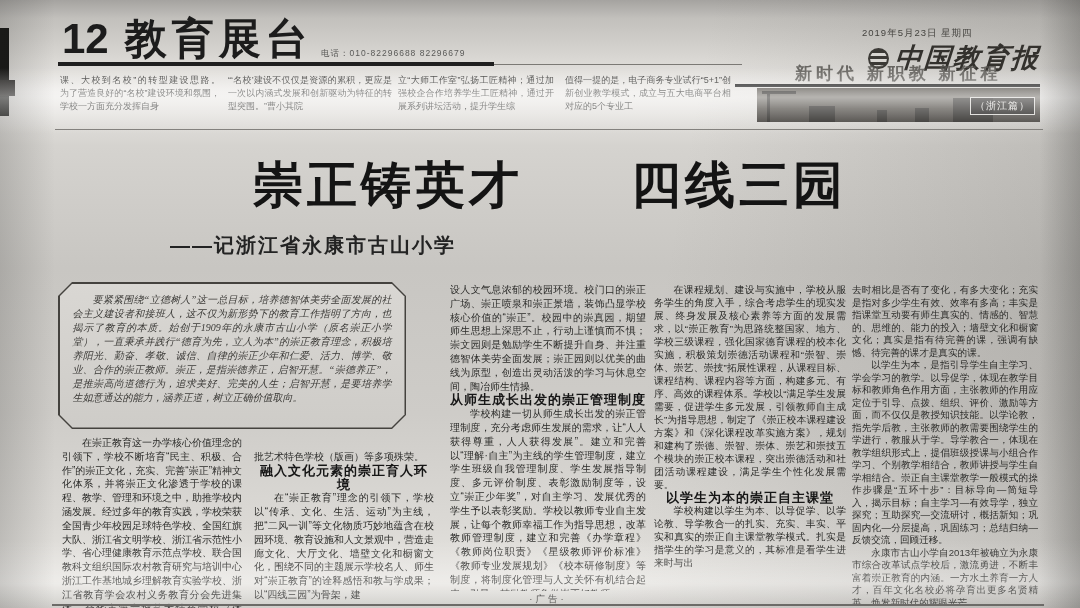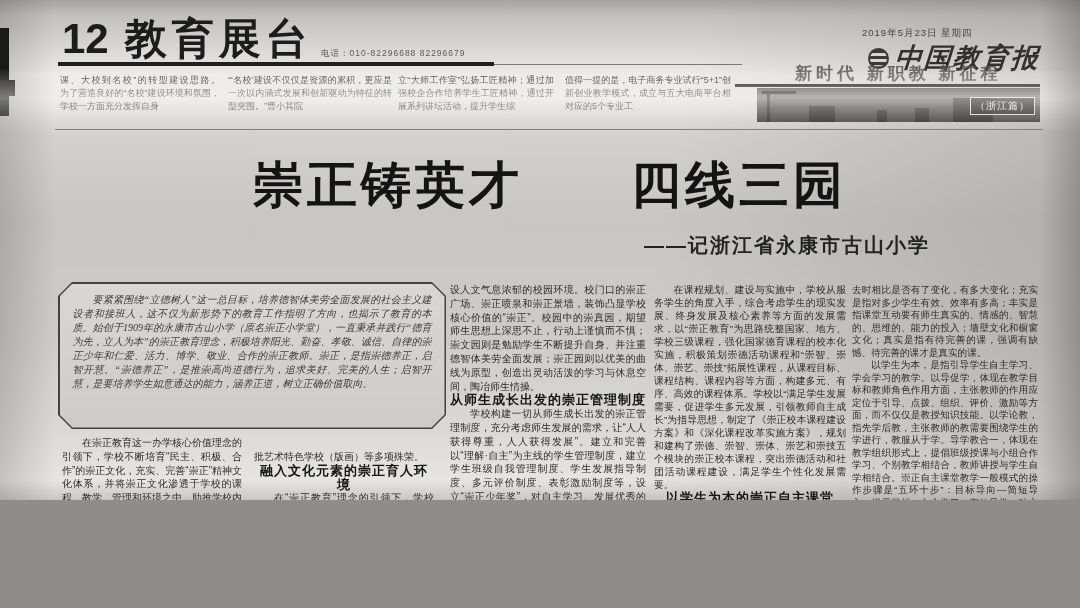--- a/index.html
+++ b/index.html
@@ -1,18 +1,18 @@
 <!DOCTYPE html>
 <html><head>
 <meta charset="utf-8">
 <style>
   html,body{margin:0;padding:0;}
   body{font-family:"Liberation Sans",sans-serif;background:#8f8d89;}
   #page{
-    position:relative;width:1080px;height:500px;overflow:hidden;
+    position:relative;width:1080px;height:608px;overflow:hidden;
     color:#262626;
     background:
       linear-gradient(100deg, rgba(255,255,255,0) 60%, rgba(110,108,104,0.28) 100%),
       linear-gradient(180deg,#a5a3a0 0%,#c2c0bc 3%,#d7d5d1 9%,#eceae7 15%,#d5d3cf 24%,#c8c6c2 44%,#ceccc8 68%,#dbd9d5 86%,#e7e5e1 96%,#c9c7c3 100%);
   }
   .abs{position:absolute;}
   
   .section-title{display:flex;align-items:flex-end;gap:16px;font-weight:900;color:#1c1c1c;}
   .pagenum{font-size:42px;line-height:1;}
   .secname{font-size:42px;line-height:1;letter-spacing:5px;}
@@ -28,29 +28,29 @@
   .mh-text{font-family:"Liberation Serif",serif;font-style:italic;font-weight:700;
     font-size:27px;color:#33312d;letter-spacing:2px;transform:skewX(-4deg);}
   .banner-title{font-size:17px;font-weight:800;color:#55534f;letter-spacing:4px;opacity:.85;}
   .photo{background:linear-gradient(180deg,#56524c 0%,#6e6a63 25%,#4a4640 60%,#3a3733 100%);overflow:hidden;}
   .ph-sil{position:absolute;background:#23211e;}
   .ph-tag{position:absolute;right:5px;top:9px;background:rgba(20,19,17,.8);color:#e8e6e2;
     font-size:10px;padding:1px 4px;letter-spacing:1px;border:1px solid #d8d6d2;}
   
   .headline{font-family:"Liberation Serif",serif;font-weight:900;font-size:50px;color:#141414;
     letter-spacing:4px;text-align:center;line-height:1.1;}
-  .subhead{font-size:20px;font-weight:700;color:#232323;text-align:right;letter-spacing:2px;}
+  .subhead{font-size:20px;font-weight:700;color:#232323;text-align:left;letter-spacing:2px;}
   
   .col{font-size:10px;line-height:13.8px;text-align:justify;color:#2b2b29;overflow:hidden;}
   .col p{margin:0;}
   .ind{text-indent:2em;}
   .subh{font-weight:800;font-size:13px;color:#161616;text-align:center;letter-spacing:1px;
     margin:9px 0 8px 0;text-indent:0;}
   .introbox{clip-path:polygon(14px 0,calc(100% - 14px) 0,100% 14px,100% calc(100% - 14px),calc(100% - 14px) 100%,14px 100%,0 calc(100% - 14px),0 14px);
-    background:#44423e;padding-left:40px;}
+    background:#44423e;}
   .introbox-in{position:absolute;left:1.5px;top:1.5px;right:1.5px;bottom:1.5px;
     clip-path:polygon(13px 0,calc(100% - 13px) 0,100% 13px,100% calc(100% - 13px),calc(100% - 13px) 100%,13px 100%,0 calc(100% - 13px),0 13px);
     background:linear-gradient(180deg,#d9d7d3,#ceccc8);
     padding:9px 13px;box-sizing:border-box;}
   .intro-text{font-family:"Liberation Serif",serif;font-style:italic;font-size:10px;
     line-height:14px;text-align:justify;color:#3c3b38;margin:0;text-indent:2em;}
   .admark{font-size:9.5px;color:#3a3a38;text-align:center;letter-spacing:3px;}
   
   .glare{pointer-events:none;}
 </style>

